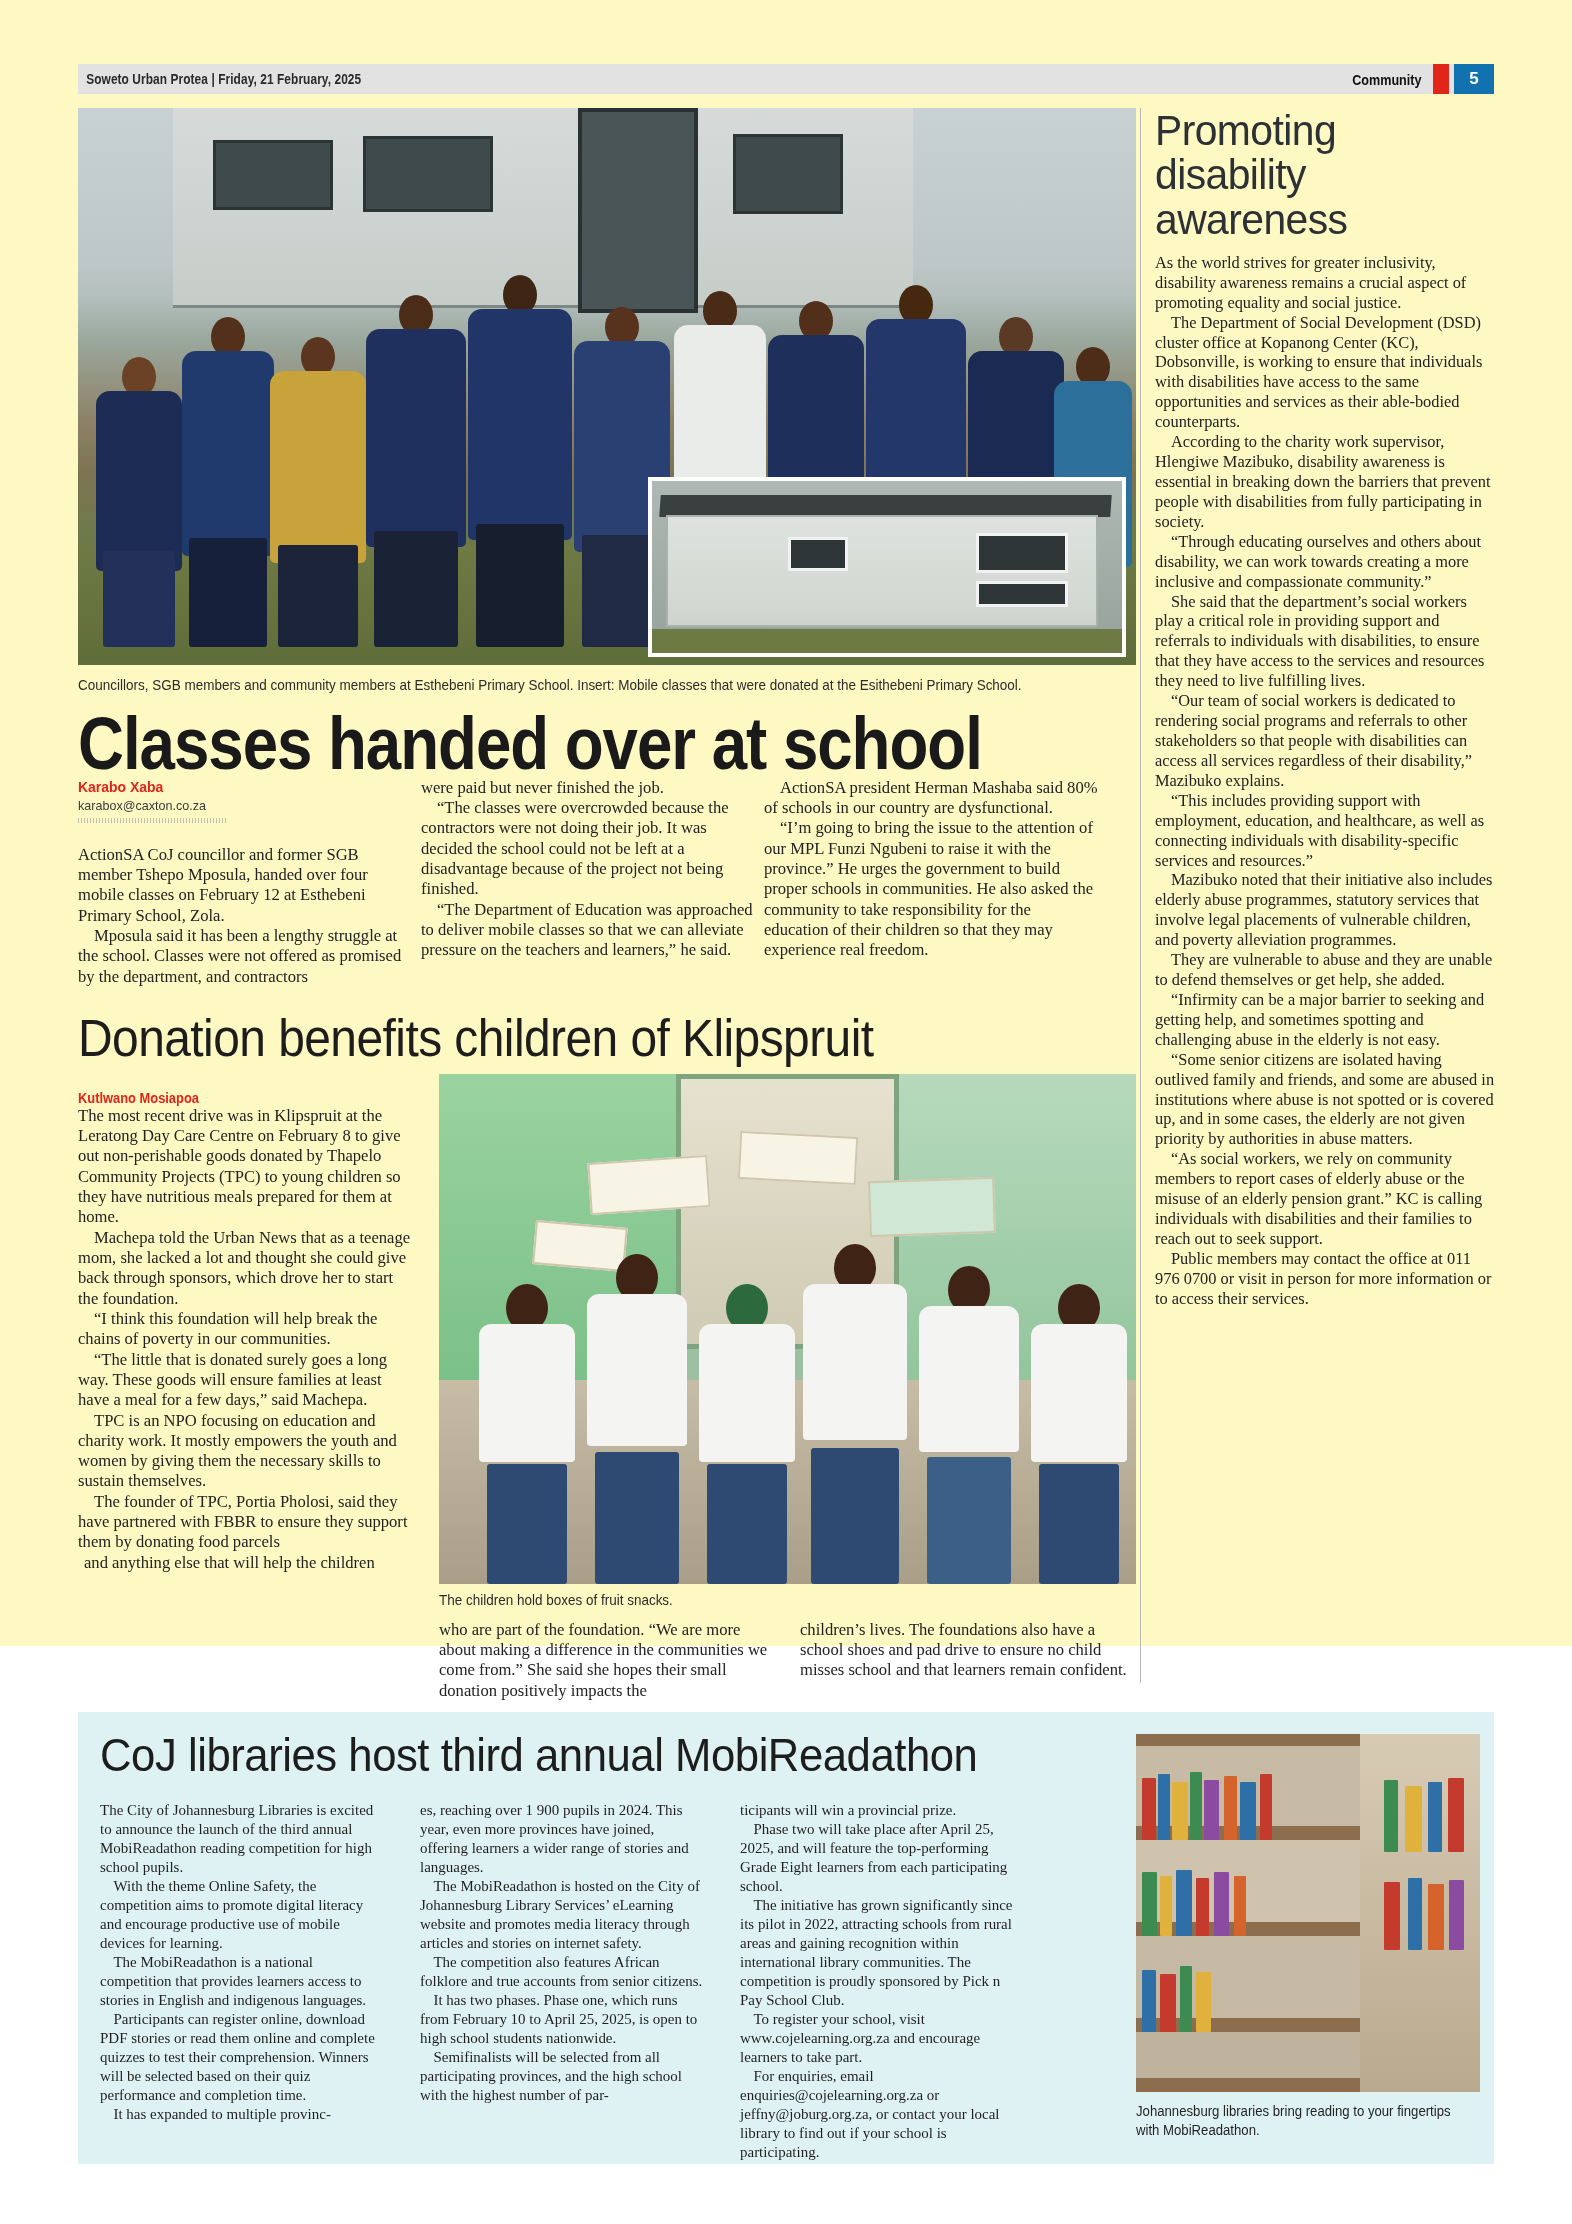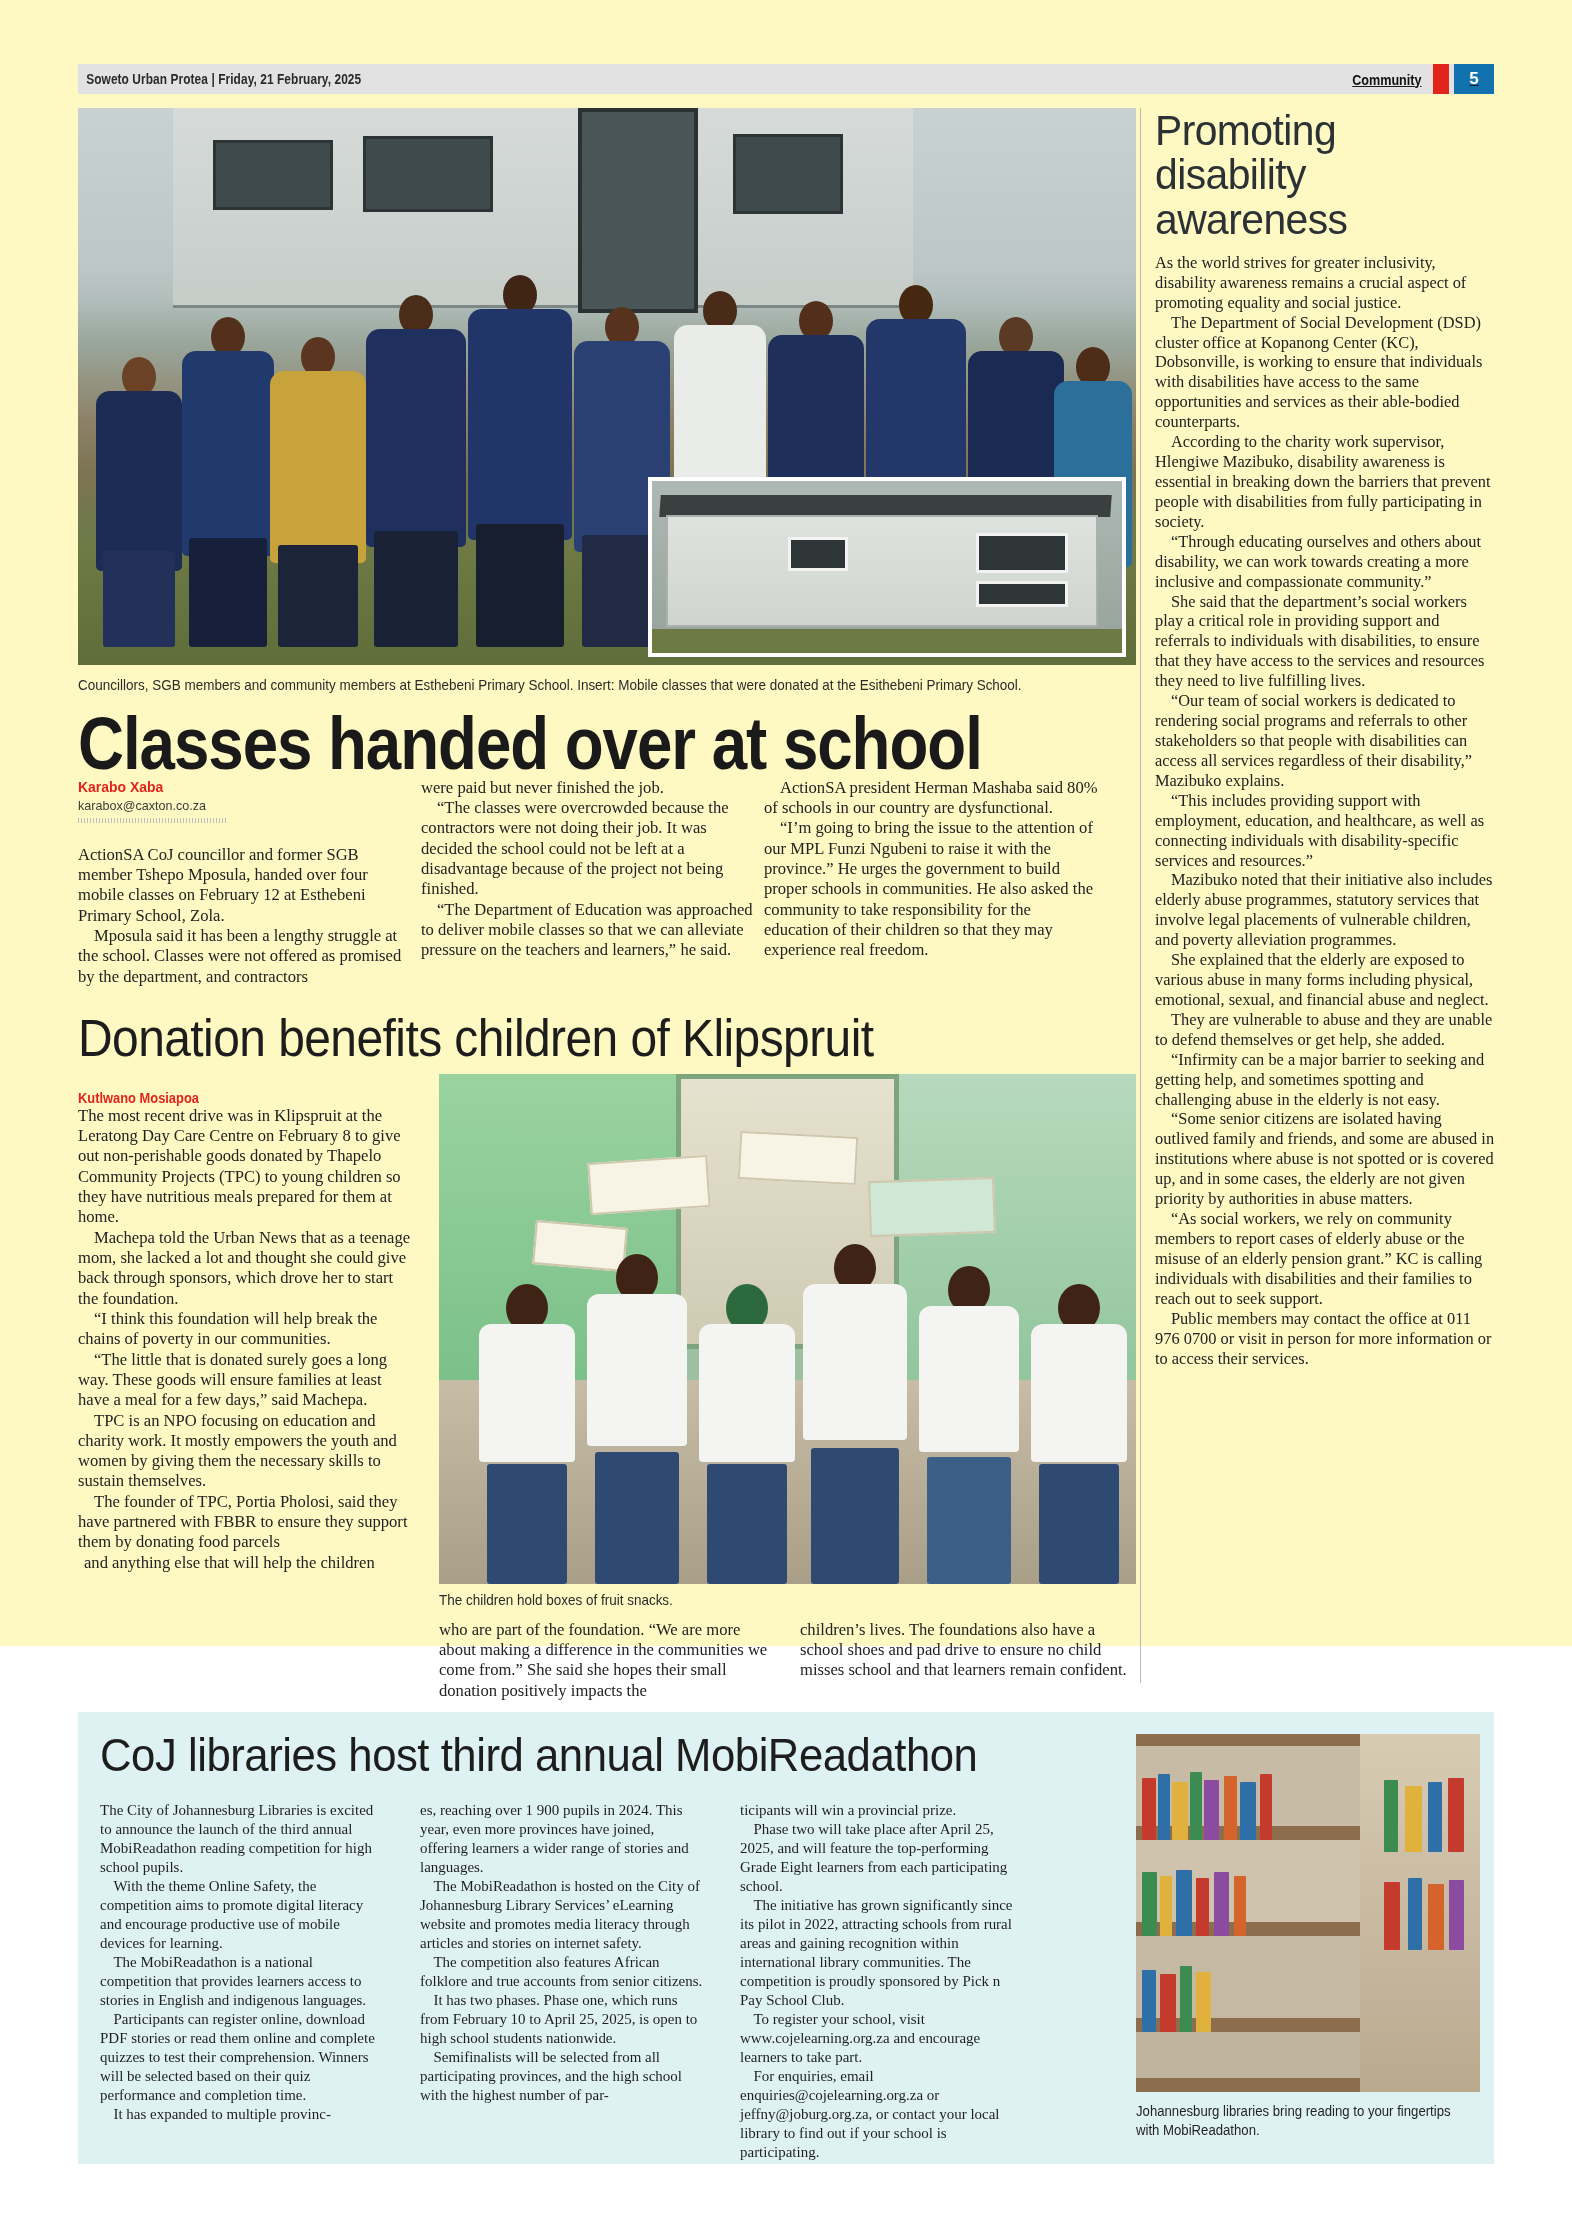--- a/index.html
+++ b/index.html
@@ -19,21 +19,21 @@
     position:absolute; left:78px; top:64px; width:1416px; height:30px;
     background:#e2e2e2; display:flex; align-items:center;
   }
   .masthead-left {
     font-family:"Liberation Sans", sans-serif;
     font-size:14.5px; font-weight:600; color:#2a2a2a;
     transform:scaleX(0.82); transform-origin:left center;
     white-space:nowrap; padding-left:10px; letter-spacing:0.1px;
   }
   .masthead-right {
-    margin-left:auto; display:flex; align-items:stretch; height:30px;text-decoration:underline;
+    margin-left:auto; display:flex; align-items:stretch; height:30px;
   }
   .section-name {
     font-family:"Liberation Sans", sans-serif;
     font-size:15px; font-weight:700; color:#111;
     transform:scaleX(0.84); transform-origin:right center;
     display:flex; align-items:center; white-space:nowrap;
   }
   .tab-red { width:16px; background:#e1251b; margin-left:12px; }
   .tab-blue {
     width:40px; background:#1272b0; color:#fff;
@@ -402,21 +402,20 @@
     <div class="side-headline">Promoting disability awareness</div>
     <div style="margin-top:12px">
       <p class="side">As the world strives for greater inclusivity, disability awareness remains a crucial aspect of promoting equality and social justice.</p>
       <p class="side">The Department of Social Development (DSD) cluster office at Kopanong Center (KC), Dobsonville, is working to ensure that individuals with disabilities have access to the same opportunities and services as their able-bodied counterparts.</p>
       <p class="side">According to the charity work supervisor, Hlengiwe Mazibuko, disability awareness is essential in breaking down the barriers that prevent people with disabilities from fully participating in society.</p>
       <p class="side">“Through educating ourselves and others about disability, we can work towards creating a more inclusive and compassionate community.”</p>
       <p class="side">She said that the department’s social workers play a critical role in providing support and referrals to individuals with disabilities, to ensure that they have access to the services and resources they need to live fulfilling lives.</p>
       <p class="side">“Our team of social workers is dedicated to rendering social programs and referrals to other stakeholders so that people with disabilities can access all services regardless of their disability,” Mazibuko explains.</p>
       <p class="side">“This includes providing support with employment, education, and healthcare, as well as connecting individuals with disability-specific services and resources.”</p>
       <p class="side">Mazibuko noted that their initiative also includes elderly abuse programmes, statutory services that involve legal placements of vulnerable children, and poverty alleviation programmes.</p>
-      <p class="side">She explained that the elderly are exposed to various abuse in many forms including physical, emotional, sexual, and financial abuse and neglect.</p>
       <p class="side">They are vulnerable to abuse and they are unable to defend themselves or get help, she added.</p>
       <p class="side">“Infirmity can be a major barrier to seeking and getting help, and sometimes spotting and challenging abuse in the elderly is not easy.</p>
       <p class="side">“Some senior citizens are isolated having outlived family and friends, and some are abused in institutions where abuse is not spotted or is covered up, and in some cases, the elderly are not given priority by authorities in abuse matters.</p>
       <p class="side">“As social workers, we rely on community members to report cases of elderly abuse or the misuse of an elderly pension grant.” KC is calling individuals with disabilities and their families to reach out to seek support.</p>
       <p class="side">Public members may contact the office at 011 976 0700 or visit in person for more information or to access their services.</p>
     </div>
   </div>
 
   <div class="feature">
     <div class="feature-head">CoJ libraries host third annual MobiReadathon</div>

